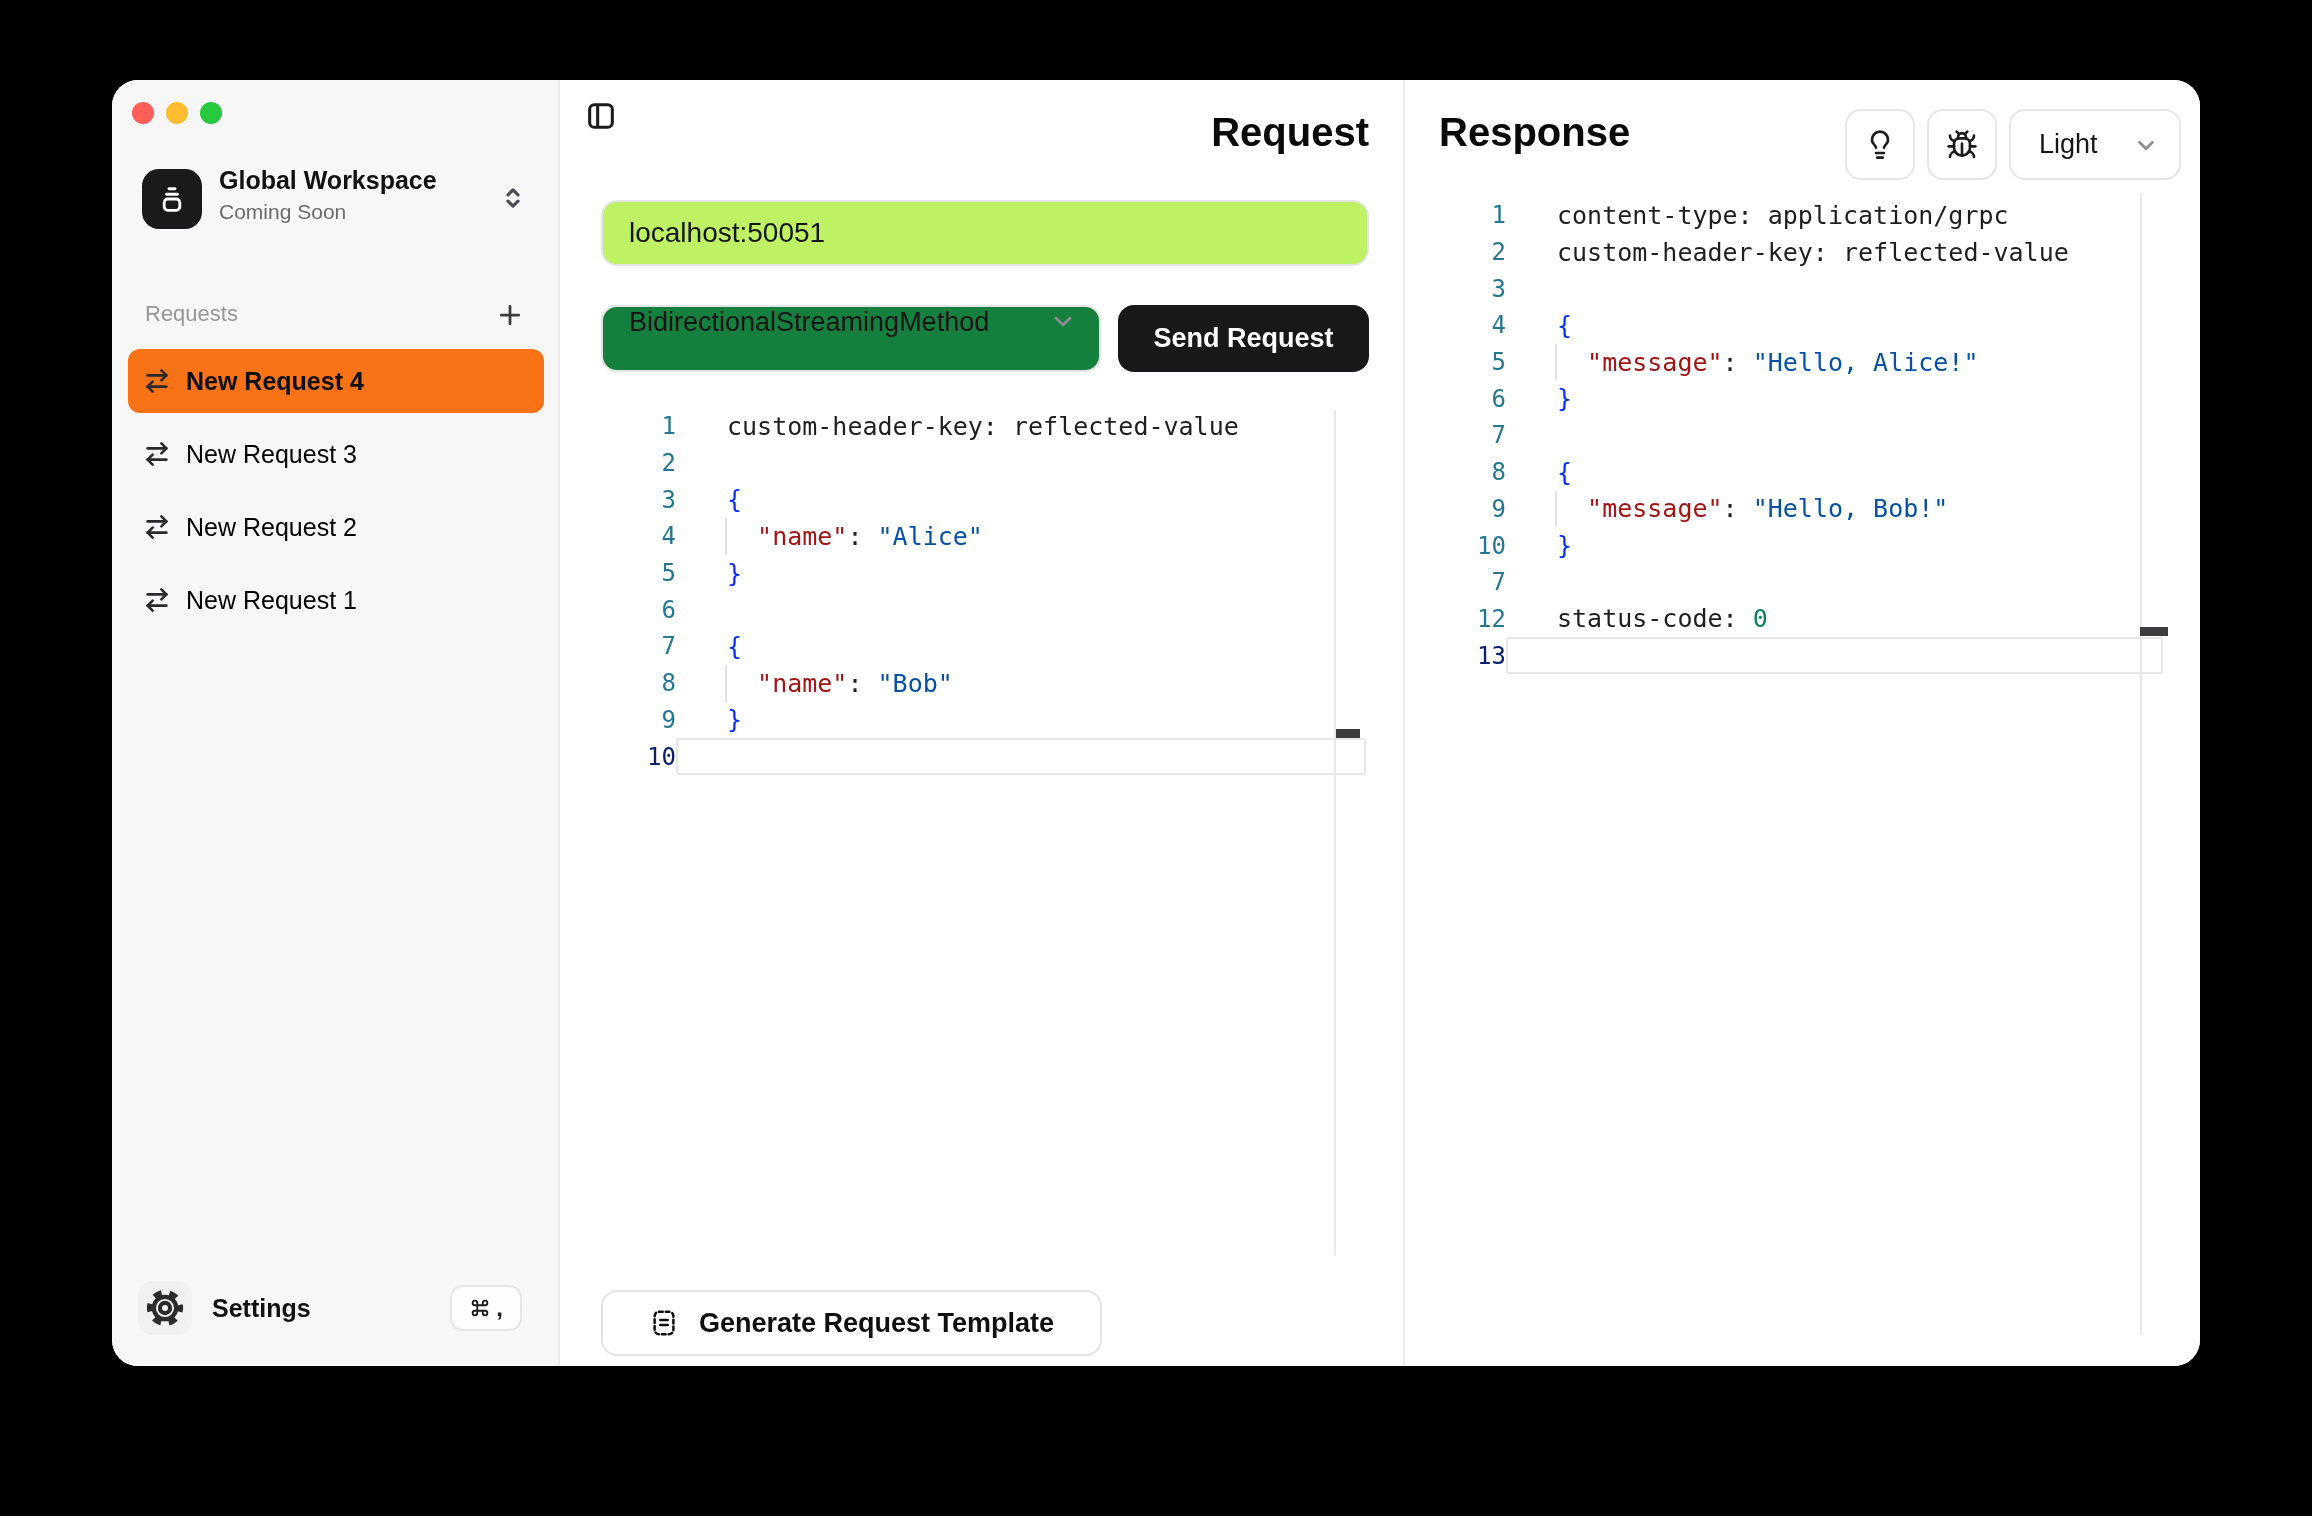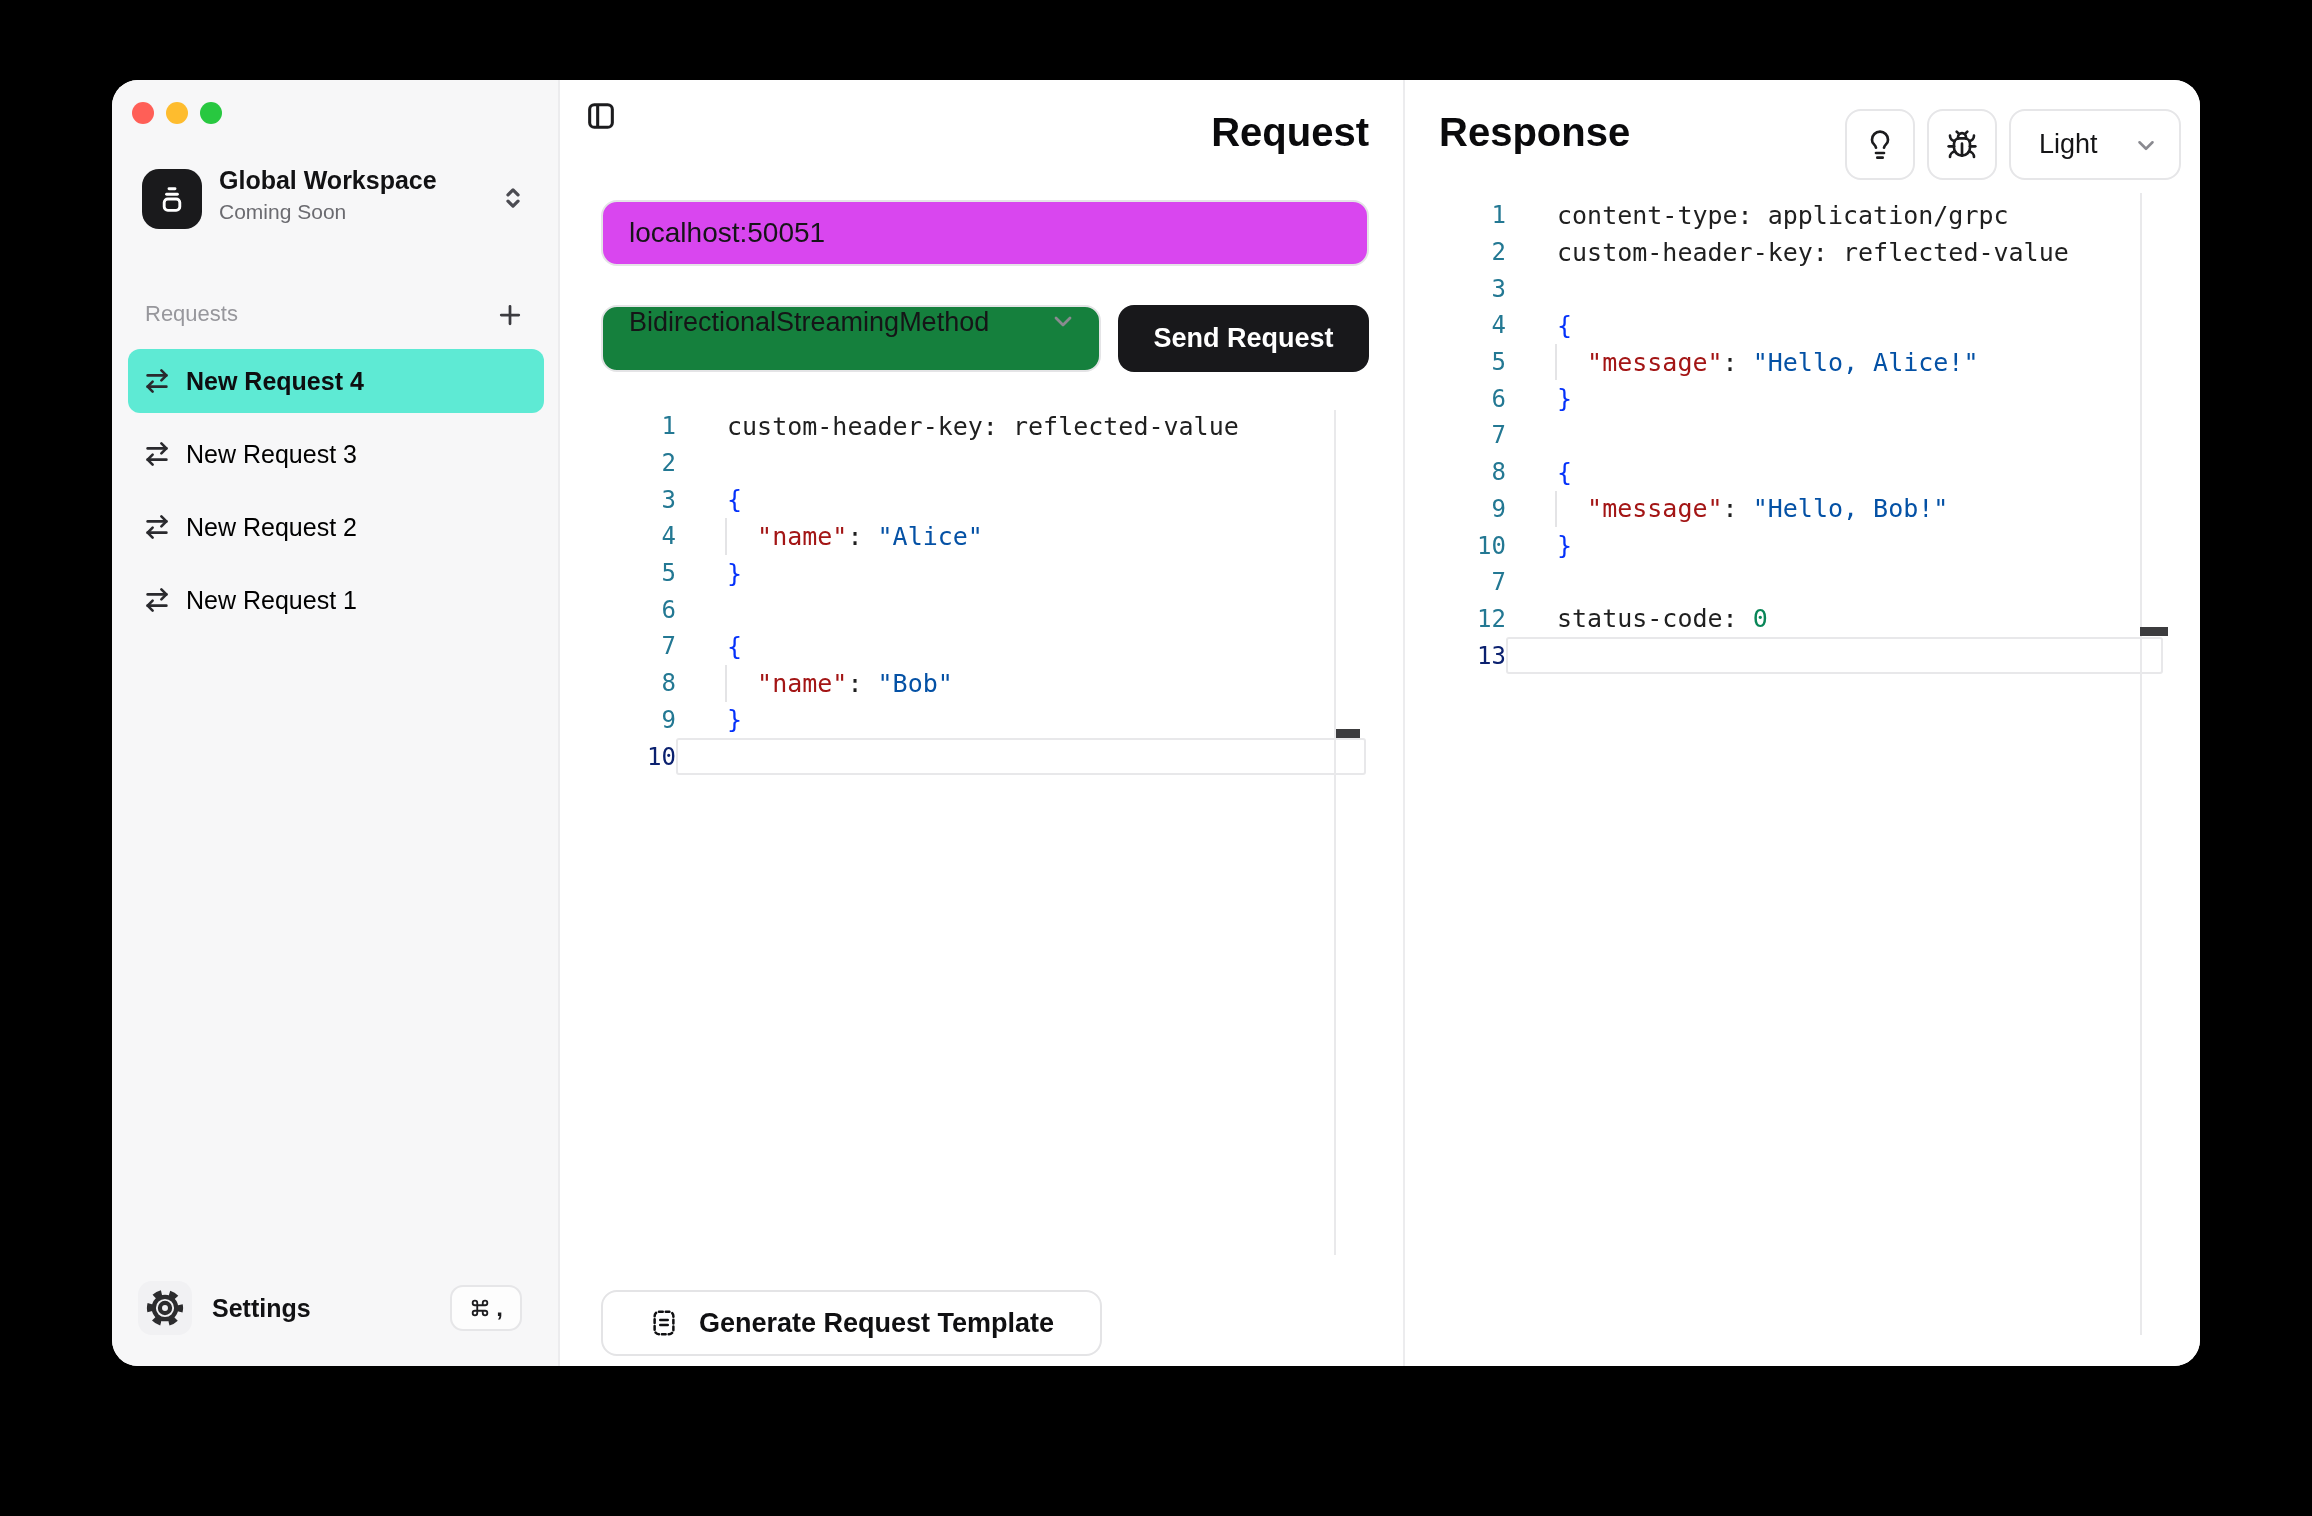--- a/index.html
+++ b/index.html
@@ -19,38 +19,38 @@
 
   
   .ws-icon{left:30px;top:89px;width:60px;height:60px;border-radius:17px;background:#1a1a1c;
            display:flex;align-items:center;justify-content:center;}
   .ws-title{left:107px;top:86px;font-size:25px;font-weight:700;color:#121214;}
   .ws-sub{left:107px;top:120px;font-size:21px;color:#6b6b70;}
 
   .req-label{left:33px;top:221px;font-size:22px;font-weight:500;color:#97979c;}
 
   .row{left:16px;width:416px;height:64px;border-radius:12px;display:flex;align-items:center;}
-  .row.sel{background:#5eead4;}
+  .row.sel{background:#f97316;}
   .row .ric{margin-left:14px;display:flex;}
   .row .rlb{margin-left:14px;font-size:25px;color:#000000;}
   .row.sel .rlb{font-weight:700;color:#0e0e10;}
 
   .gear-bg{left:26px;top:1201px;width:54px;height:54px;border-radius:14px;background:#f1f1f3;
            display:flex;align-items:center;justify-content:center;}
   .settings-lb{left:100px;top:1214px;font-size:25px;font-weight:700;color:#121214;}
   .pill{left:338px;top:1205px;width:72px;height:46px;border-radius:13px;border:2px solid #e6e6e8;
         background:#fdfdfd;display:flex;align-items:center;justify-content:center;gap:5px;
         box-sizing:border-box;}
   .pill .comma{font-size:24px;font-weight:600;color:#1d1d20;}
 
   
   .ptoggle{left:473px;top:19px;display:flex;}
   .req-title{left:857px;top:30px;width:400px;text-align:right;font-size:40px;font-weight:700;color:#0a0a0c;}
   .url-input{left:489px;top:120px;width:768px;height:66px;border:2px solid #e4e4e6;border-radius:16px;
-             box-sizing:border-box;font-size:28px;color:#151517;padding:0 0 0 26px;background:#d946ef;outline:none;
+             box-sizing:border-box;font-size:28px;color:#151517;padding:0 0 0 26px;background:#bef264;outline:none;
              font-family:"Liberation Sans",sans-serif;}
   .method{left:489px;top:225px;width:500px;height:67px;border:2px solid #e4e4e6;border-radius:16px;
           box-sizing:border-box;display:flex;align-items:flex-start;background:#15803d;}
   .method .mlb{margin-left:26px;font-size:27px;color:#151517;flex:1;}
   .method .chev{margin-right:22px;display:flex;}
   .send{left:1006px;top:225px;width:251px;height:67px;border-radius:16px;background:#18181b;
         display:flex;align-items:center;justify-content:center;font-size:27px;font-weight:600;color:#fff;}
   .genbtn{left:489px;top:1210px;width:501px;height:66px;border:2px solid #e4e4e6;border-radius:16px;
           box-sizing:border-box;background:#fff;display:flex;align-items:center;justify-content:center;gap:20px;}
   .genbtn .glb{font-size:27px;font-weight:600;color:#101012;}

